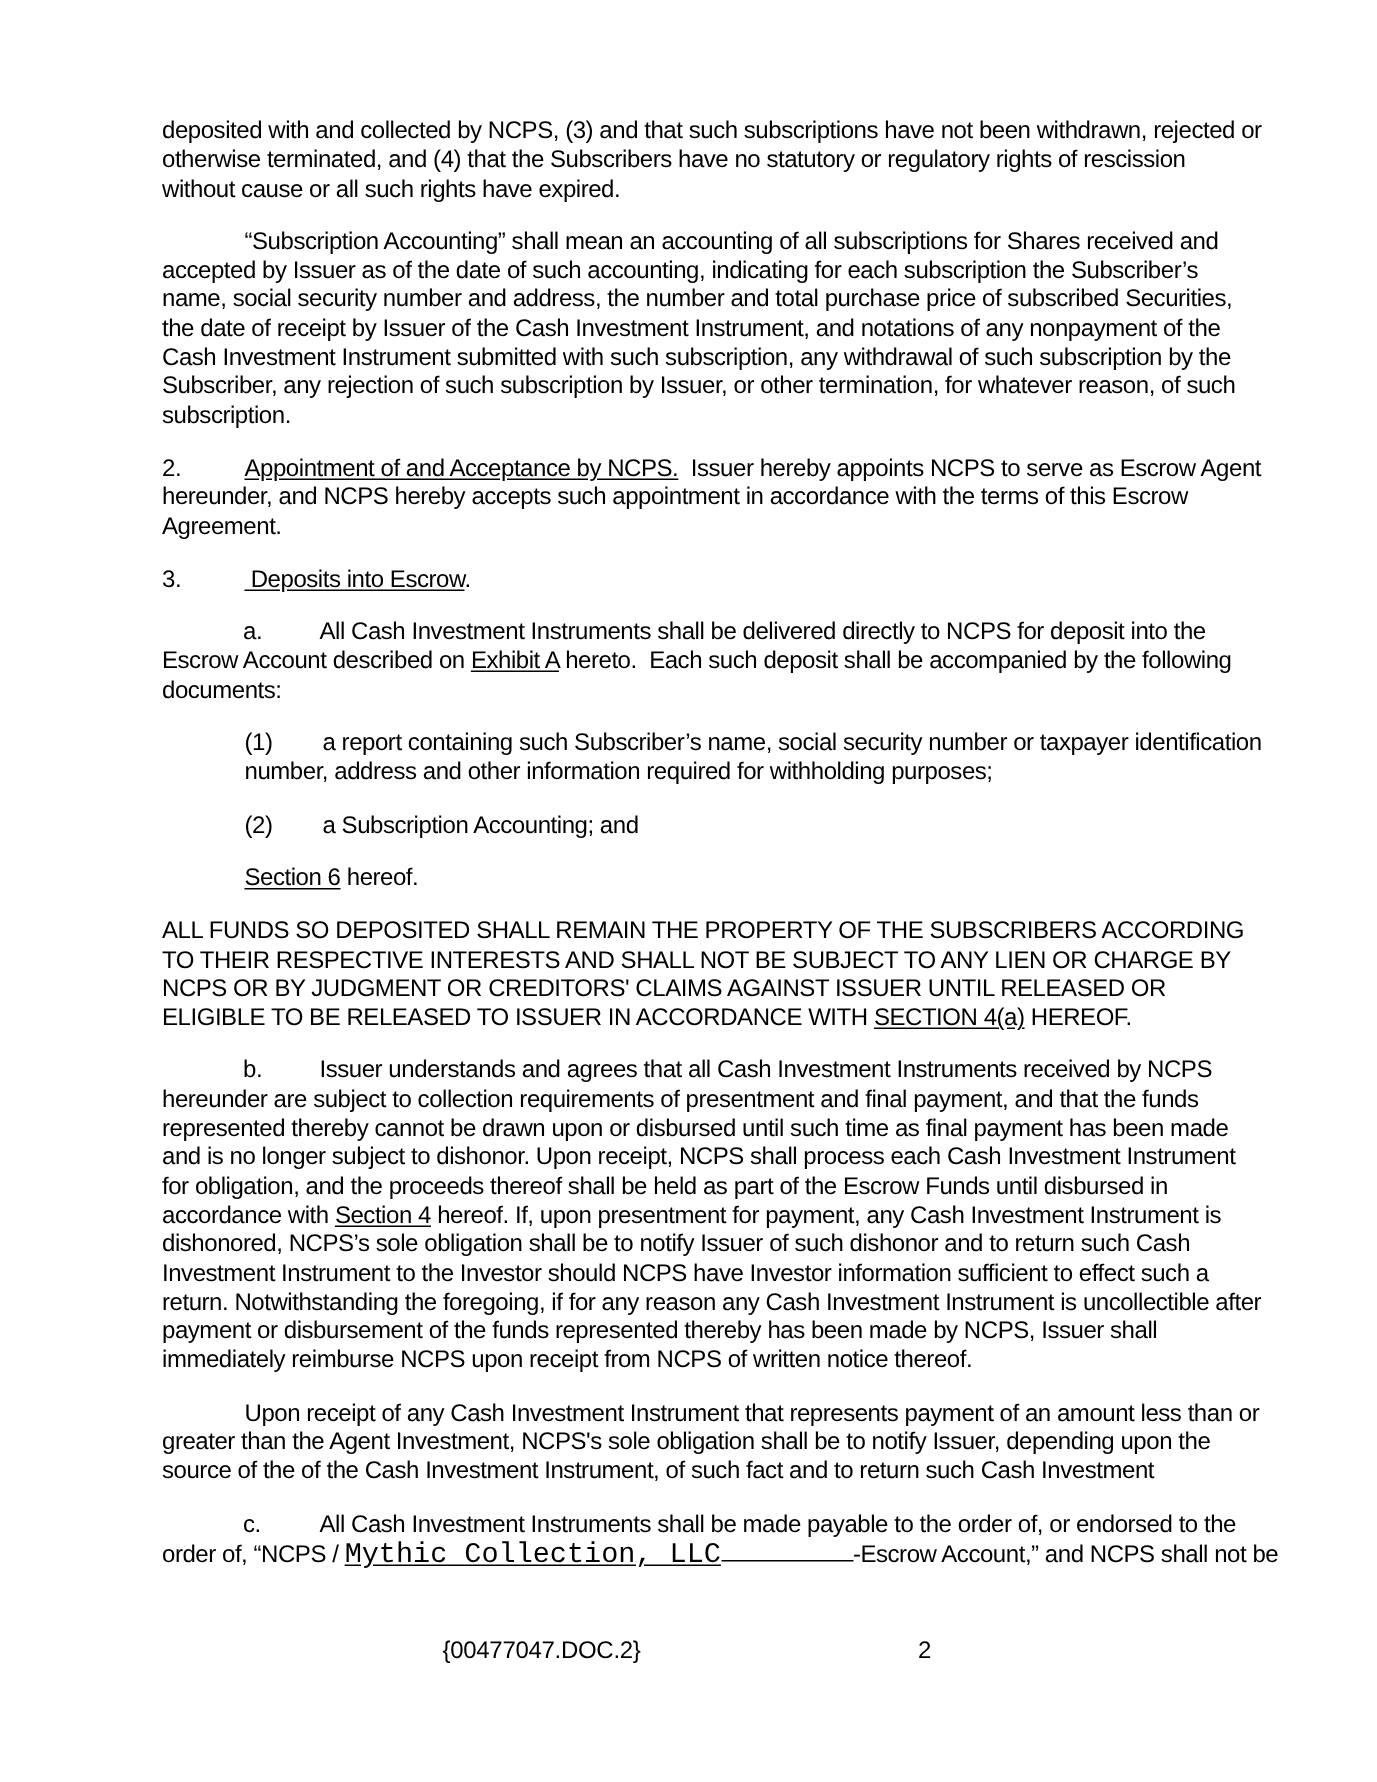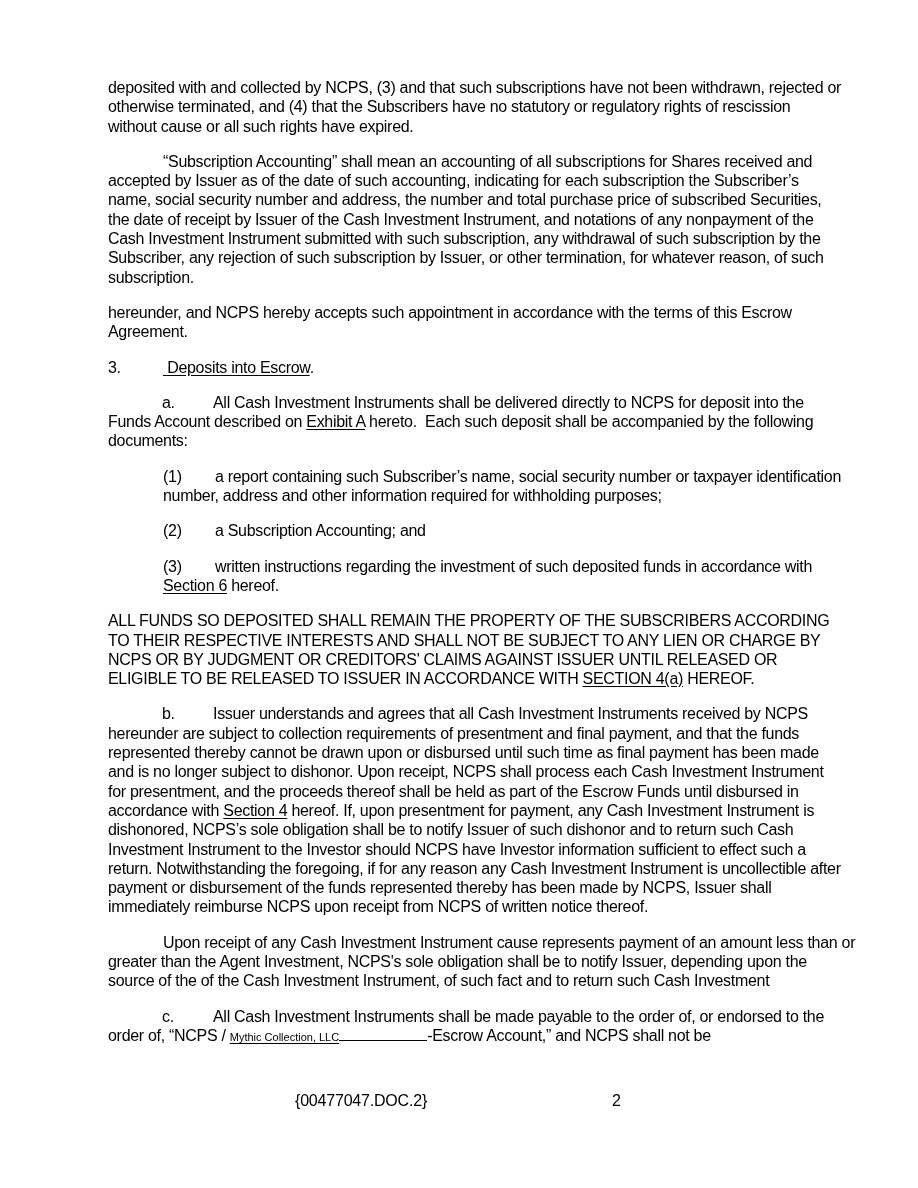--- a/index.html
+++ b/index.html
@@ -18,22 +18,22 @@
     line-height:19.3px;
     letter-spacing:-0.3px;
   }
   .para{margin:0 0 16px 0;}
   .para:last-child{margin-bottom:3px;}
   .line{white-space:pre;}
   .seg{display:inline;}
   .seg.u{text-decoration:underline;text-underline-offset:2px;}
   .seg.w{display:inline-block;white-space:pre;}
   .seg.mono{
-    font-family:Liberation Sans, sans-serif;
-    font-size:11px;letter-spacing:0;
+    font-family:Liberation Mono, monospace;
+    font-size:19px;letter-spacing:0;
   }
   .seg.blank{
     display:inline-block;
     border-bottom:1.4px solid #000;
     height:14px;
   }
   .footer{position:absolute;left:0;top:1092px;width:918px;height:20px;font-size:16px;letter-spacing:-0.2px;}
   .footer .docid{position:absolute;left:295px;top:0;}
   .footer .pagenum{position:absolute;left:612px;top:0;}
 </style>
@@ -50,63 +50,63 @@
       <div class="para">
         <div class="line"><span class="seg w" style="width: 55px;"></span><span class="seg">“Subscription Accounting” shall mean an accounting of all subscriptions for Shares received and</span></div>
         <div class="line"><span class="seg">accepted by Issuer as of the date of such accounting, indicating for each subscription the Subscriber’s</span></div>
         <div class="line"><span class="seg">name, social security number and address, the number and total purchase price of subscribed Securities,</span></div>
         <div class="line"><span class="seg">the date of receipt by Issuer of the Cash Investment Instrument, and notations of any nonpayment of the</span></div>
         <div class="line"><span class="seg">Cash Investment Instrument submitted with such subscription, any withdrawal of such subscription by the</span></div>
         <div class="line"><span class="seg">Subscriber, any rejection of such subscription by Issuer, or other termination, for whatever reason, of such</span></div>
         <div class="line"><span class="seg">subscription.</span></div>
       </div>
       <div class="para">
+        <div class="line"><span class="seg w" style="width: 55px;">2.</span><span class="seg u">Appointment of and Acceptance by NCPS.</span><span class="seg">  Issuer hereby appoints NCPS to serve as Escrow Agent</span></div>
         <div class="line"><span class="seg">hereunder, and NCPS hereby accepts such appointment in accordance with the terms of this Escrow</span></div>
         <div class="line"><span class="seg">Agreement.</span></div>
       </div>
       <div class="para">
         <div class="line"><span class="seg w" style="width: 55px;">3.</span><span class="seg u"> Deposits into Escrow</span><span class="seg">.</span></div>
       </div>
       <div class="para">
         <div class="line"><span class="seg w" style="width: 54px;"></span><span class="seg w" style="width: 51px;">a.</span><span class="seg">All Cash Investment Instruments shall be delivered directly to NCPS for deposit into the</span></div>
-        <div class="line"><span class="seg">Funds Account described on </span><span class="seg u">Exhibit A</span><span class="seg"> hereto.  Each such deposit shall be accompanied by the following</span></div>
+        <div class="line"><span class="seg">Escrow Account described on </span><span class="seg u">Exhibit A</span><span class="seg"> hereto.  Each such deposit shall be accompanied by the following</span></div>
         <div class="line"><span class="seg">documents:</span></div>
       </div>
       <div class="para">
         <div class="line"><span class="seg w" style="width: 55px;"></span><span class="seg w" style="width: 52px;">(1)</span><span class="seg">a report containing such Subscriber’s name, social security number or taxpayer identification</span></div>
         <div class="line"><span class="seg w" style="width: 55px;"></span><span class="seg">number, address and other information required for withholding purposes;</span></div>
       </div>
       <div class="para">
         <div class="line"><span class="seg w" style="width: 55px;"></span><span class="seg w" style="width: 52px;">(2)</span><span class="seg">a Subscription Accounting; and</span></div>
       </div>
       <div class="para">
-        <div class="line"><span class="seg w" style="width: 55px;"></span><span class="seg w" style="width: 52px;">(3)</span><span class="seg">written instructions regarding the investment of such deposited funds in accordance with</span></div>
         <div class="line"><span class="seg w" style="width: 55px;"></span><span class="seg u">Section 6</span><span class="seg"> hereof.</span></div>
       </div>
       <div class="para">
         <div class="line"><span class="seg">ALL FUNDS SO DEPOSITED SHALL REMAIN THE PROPERTY OF THE SUBSCRIBERS ACCORDING</span></div>
         <div class="line"><span class="seg">TO THEIR RESPECTIVE INTERESTS AND SHALL NOT BE SUBJECT TO ANY LIEN OR CHARGE BY</span></div>
         <div class="line"><span class="seg">NCPS OR BY JUDGMENT OR CREDITORS' CLAIMS AGAINST ISSUER UNTIL RELEASED OR</span></div>
         <div class="line"><span class="seg">ELIGIBLE TO BE RELEASED TO ISSUER IN ACCORDANCE WITH </span><span class="seg u">SECTION 4(a)</span><span class="seg"> HEREOF.</span></div>
       </div>
       <div class="para">
         <div class="line"><span class="seg w" style="width: 54px;"></span><span class="seg w" style="width: 51px;">b.</span><span class="seg">Issuer understands and agrees that all Cash Investment Instruments received by NCPS</span></div>
         <div class="line"><span class="seg">hereunder are subject to collection requirements of presentment and final payment, and that the funds</span></div>
         <div class="line"><span class="seg">represented thereby cannot be drawn upon or disbursed until such time as final payment has been made</span></div>
         <div class="line"><span class="seg">and is no longer subject to dishonor. Upon receipt, NCPS shall process each Cash Investment Instrument</span></div>
-        <div class="line"><span class="seg">for presentment, and the proceeds thereof shall be held as part of the Escrow Funds until disbursed in</span></div>
+        <div class="line"><span class="seg">for obligation, and the proceeds thereof shall be held as part of the Escrow Funds until disbursed in</span></div>
         <div class="line"><span class="seg">accordance with </span><span class="seg u">Section 4</span><span class="seg"> hereof. If, upon presentment for payment, any Cash Investment Instrument is</span></div>
         <div class="line"><span class="seg">dishonored, NCPS’s sole obligation shall be to notify Issuer of such dishonor and to return such Cash</span></div>
         <div class="line"><span class="seg">Investment Instrument to the Investor should NCPS have Investor information sufficient to effect such a</span></div>
         <div class="line"><span class="seg">return. Notwithstanding the foregoing, if for any reason any Cash Investment Instrument is uncollectible after</span></div>
         <div class="line"><span class="seg">payment or disbursement of the funds represented thereby has been made by NCPS, Issuer shall</span></div>
         <div class="line"><span class="seg">immediately reimburse NCPS upon receipt from NCPS of written notice thereof.</span></div>
       </div>
       <div class="para">
-        <div class="line"><span class="seg w" style="width: 55px;"></span><span class="seg">Upon receipt of any Cash Investment Instrument cause represents payment of an amount less than or</span></div>
+        <div class="line"><span class="seg w" style="width: 55px;"></span><span class="seg">Upon receipt of any Cash Investment Instrument that represents payment of an amount less than or</span></div>
         <div class="line"><span class="seg">greater than the Agent Investment, NCPS's sole obligation shall be to notify Issuer, depending upon the</span></div>
         <div class="line"><span class="seg">source of the of the Cash Investment Instrument, of such fact and to return such Cash Investment</span></div>
       </div>
       <div class="para">
         <div class="line"><span class="seg w" style="width: 54px;"></span><span class="seg w" style="width: 51px;">c.</span><span class="seg">All Cash Investment Instruments shall be made payable to the order of, or endorsed to the</span></div>
         <div class="line"><span class="seg">order of, “NCPS / </span><span class="seg u mono">Mythic Collection, LLC</span><span class="seg blank w" style="width: 88px;"></span><span class="seg">-Escrow Account,” and NCPS shall not be</span></div>
       </div>
     </div>
   <div class="footer">
     <span class="docid">{00477047.DOC.2}</span>

